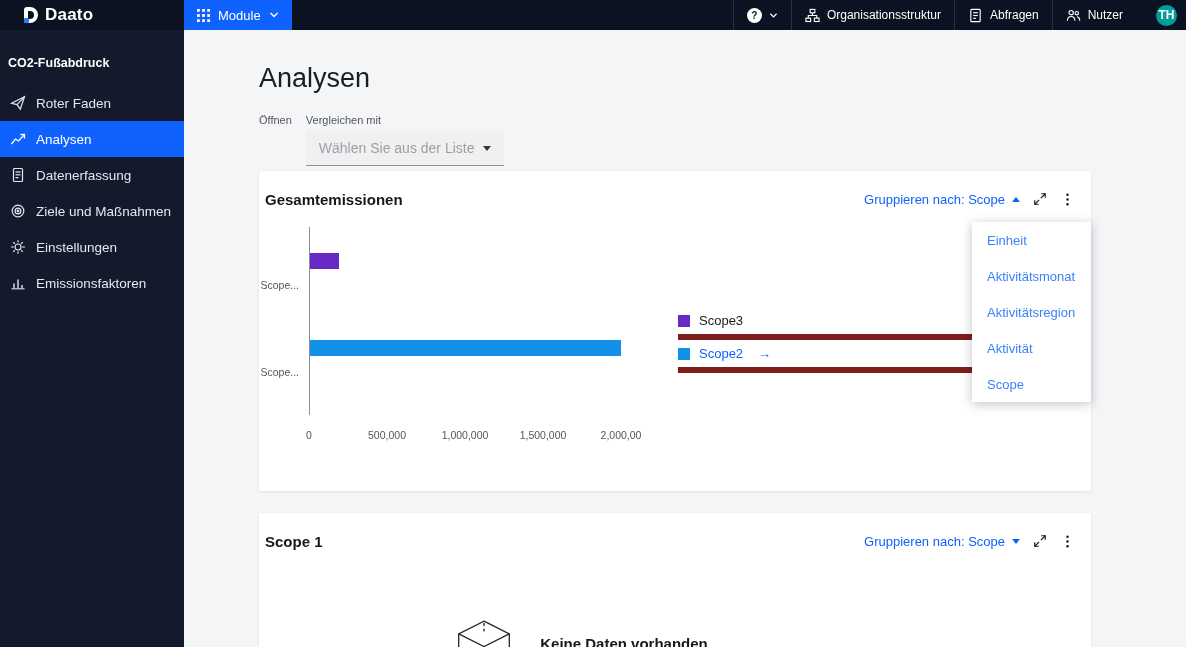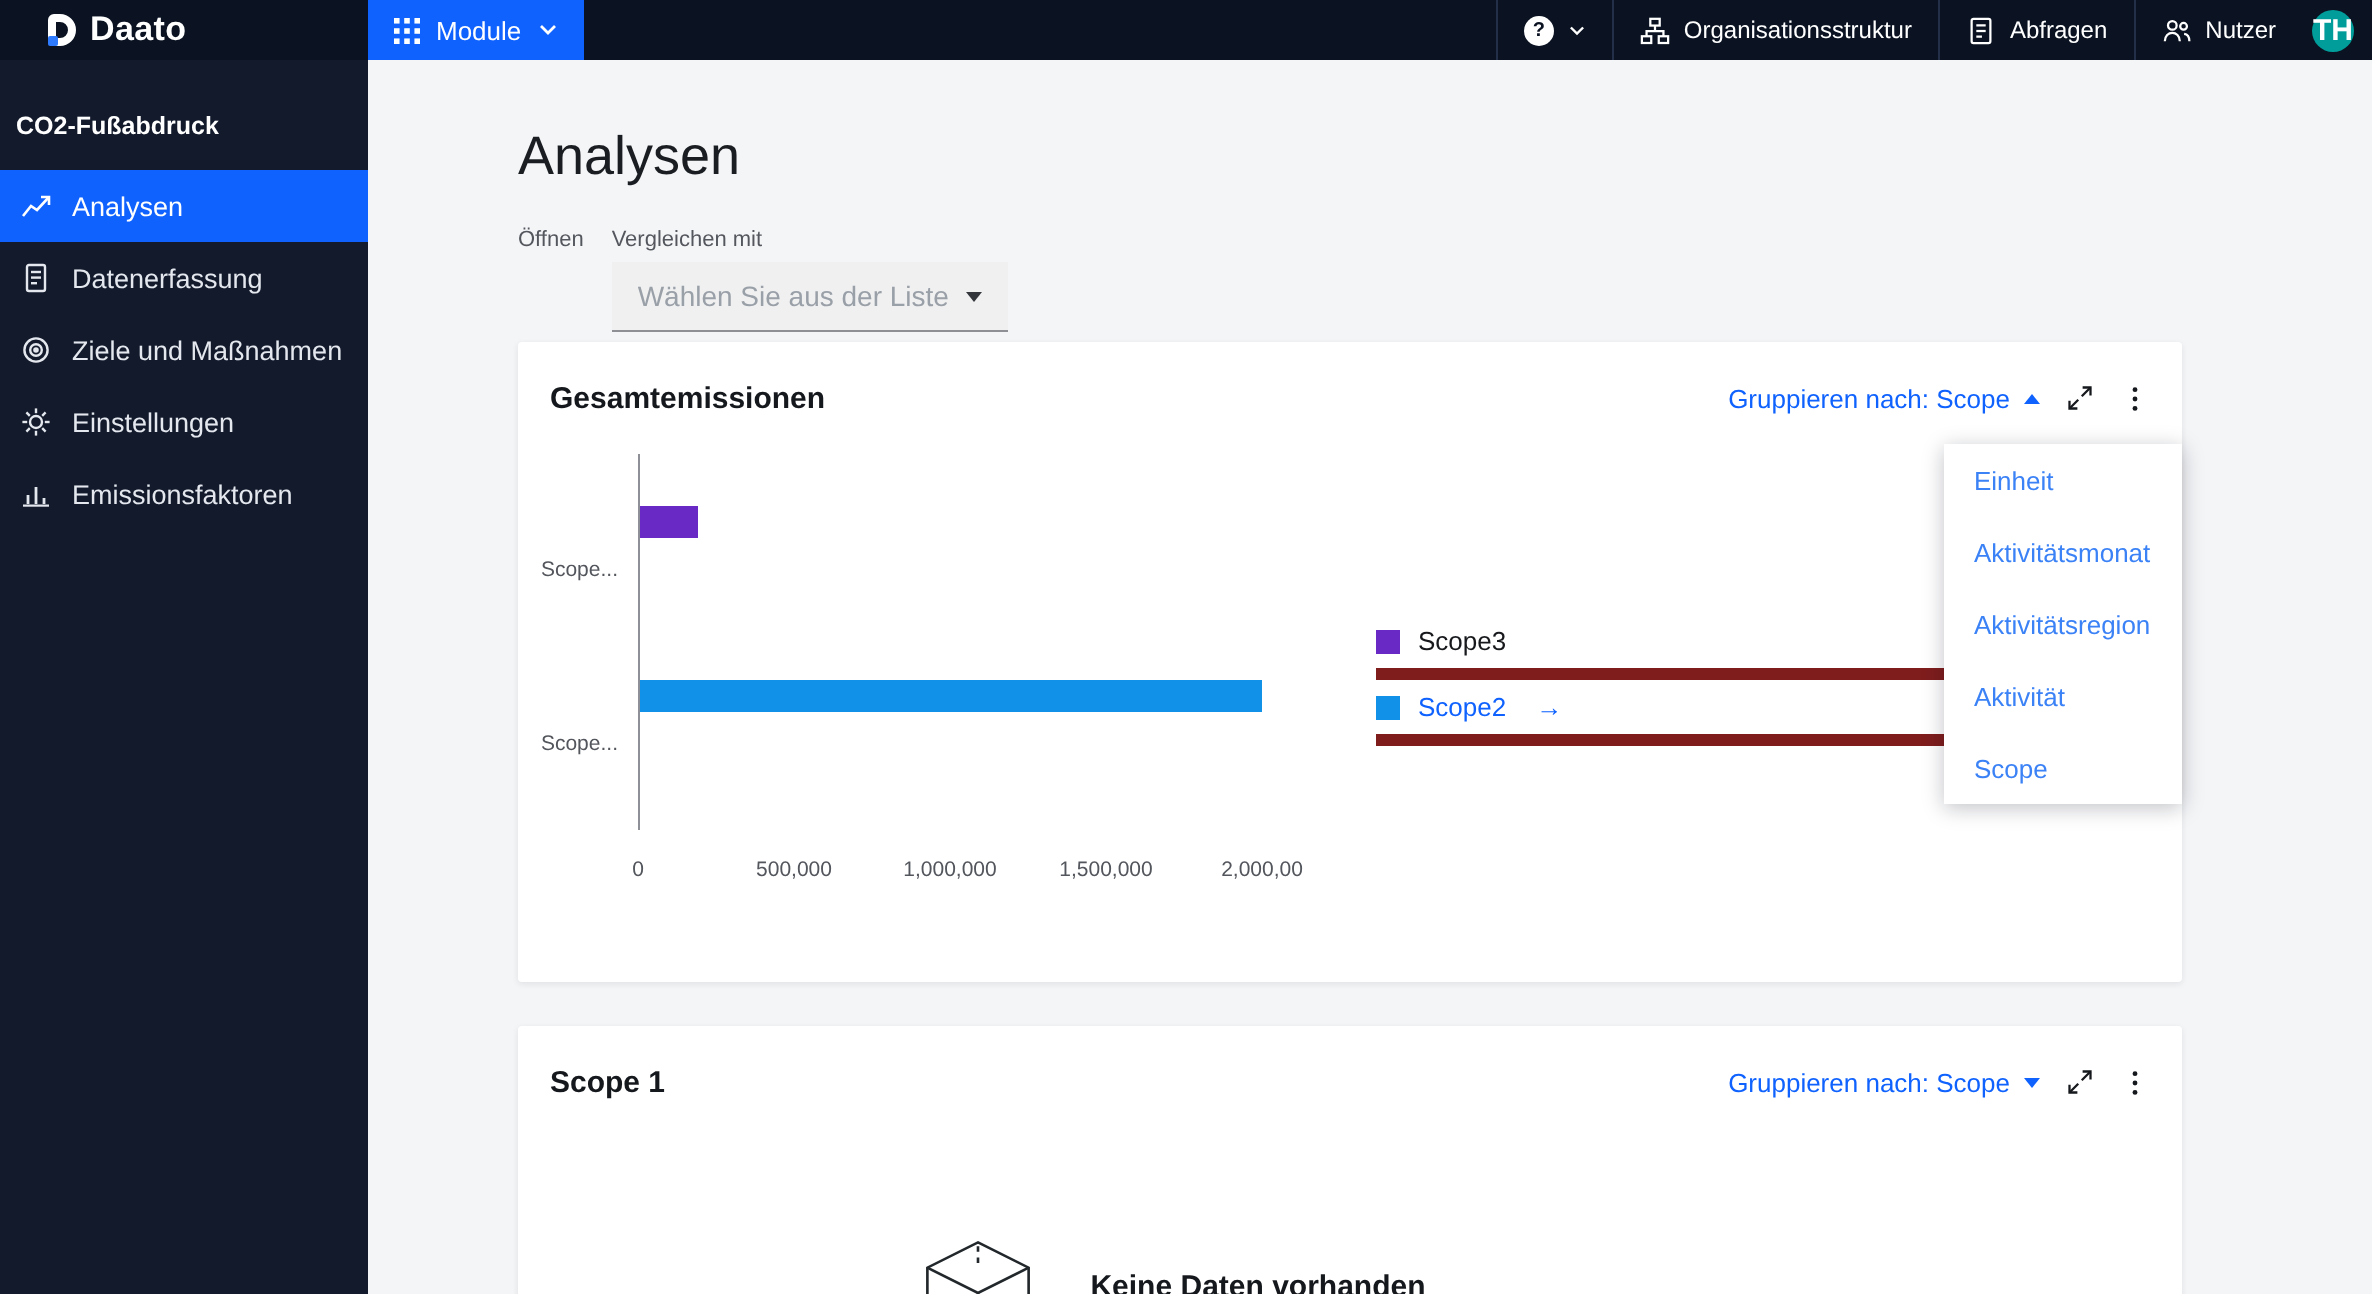--- a/index.html
+++ b/index.html
@@ -10,42 +10,42 @@
   .topbar{position:absolute;top:0;left:0;right:0;height:30px;background:#0b1322;display:flex;align-items:stretch;color:#fff;z-index:30}
   .logo-area{width:184px;display:flex;align-items:center;gap:7px;padding-left:24px;cursor:pointer}
   .logo-d{width:14px;height:16px;border:4px solid #fff;border-radius:3px 8px 8px 3px;position:relative}
   .logo-d:after{content:"";position:absolute;left:-4px;bottom:-4px;width:5px;height:5px;background:#2f7bff;border-radius:1px}
   .logo-text{font-size:17px;font-weight:bold;letter-spacing:.2px}
   .module-btn{background:#0f62fe;display:flex;align-items:center;gap:8px;padding:0 13px;font-size:13px;cursor:pointer}
   .tb-spacer{flex:1}
   .tb-right{display:flex;align-items:stretch;font-size:12px}
   .tb-item{display:flex;align-items:center;gap:7px;padding:0 13px;border-left:1px solid #232e48;cursor:pointer;white-space:nowrap}
   .help-circle{width:15px;height:15px;border-radius:50%;background:#fff;color:#0b1322;font-size:10px;font-weight:bold;display:flex;align-items:center;justify-content:center}
-  .avatar{width:21px;height:21px;border-radius:50%;background:#009d9a;color:#fff;font-size:15px;font-weight:bold;display:flex;align-items:center;justify-content:center;align-self:center;margin:0 9px 0 5px;cursor:pointer}
+  .avatar{width:21px;height:21px;border-radius:50%;background:#009d9a;color:#fff;font-size:12px;font-weight:bold;display:flex;align-items:center;justify-content:center;align-self:center;margin:0 9px 0 20px;cursor:pointer}
 
   
   .sidebar{position:absolute;top:30px;left:0;width:184px;bottom:0;background:#121a2c;color:#e4e8ee}
   .side-title{font-size:12.5px;font-weight:bold;color:#fff;padding:26px 8px 0 8px;line-height:15px}
   .side-list{margin-top:14px}
   .side-item{height:36px;display:flex;align-items:center;gap:10px;padding-left:10px;font-size:13.5px;cursor:pointer}
   .side-item.active{background:#0f62fe;color:#fff}
   .side-item svg{flex:0 0 auto}
 
   
   .main{position:absolute;top:30px;left:184px;right:0;bottom:0;background:#f4f5f7;overflow:hidden}
   .content{padding-left:75px;width:907px}
   .page-title{font-size:27px;font-weight:400;color:#1a1d21;margin-top:33px;line-height:31px}
   .filters{display:flex;gap:14px;margin-top:20px}
   .filter-label{font-size:11px;color:#54575e;line-height:13px;margin-bottom:4px}
   .select{width:198px;height:35px;background:#f0f0f1;border-bottom:1px solid #8f9096;display:flex;align-items:center;justify-content:space-between;padding:0 13px;font-size:14px;cursor:pointer}
   .select .val{white-space:nowrap;overflow:hidden}
   .select.placeholder .val{color:#9aa0a8}
   .sel-caret{width:0;height:0;border-left:4.5px solid transparent;border-right:4.5px solid transparent;border-top:5px solid #33363b;flex:0 0 auto;margin-left:8px}
 
-  .card{width:832px;background:#fff;border-radius:2px;box-shadow:0 1px 3px rgba(23,29,41,.09);padding:16px 16px 0 16px;position:relative}
+  .card{width:832px;background:#fff;border-radius:2px;box-shadow:0 1px 3px rgba(23,29,41,.09);padding:16px 16px 0 6px;position:relative}
   .card1{margin-top:5px;height:320px}
   .card2{margin-top:22px;height:310px}
   .card-hd{display:flex;align-items:center;justify-content:space-between;height:24px}
   .card-title{font-size:15px;font-weight:bold;color:#15181c}
   .card-ctrl{display:flex;align-items:center;gap:13px}
   .groupby{display:flex;align-items:center;gap:7px;color:#0f62fe;font-size:13px;cursor:pointer}
   .caret-up{width:0;height:0;border-left:4px solid transparent;border-right:4px solid transparent;border-bottom:5px solid #0f62fe}
   .caret-down{width:0;height:0;border-left:4px solid transparent;border-right:4px solid transparent;border-top:5px solid #0f62fe}
   .icon-btn{cursor:pointer;display:flex;align-items:center}
 
@@ -138,20 +138,27 @@
         </svg>
       <span>Nutzer</span>
     </div>
     <div class="avatar">TH</div>
   </div>
 </div>
 
 <div class="sidebar">
   <div class="side-title">CO2-Fußabdruck</div>
   <div class="side-list">
+    <div class="side-item">
+      <svg width="16" height="16" viewBox="0 0 16 16" fill="none" stroke="currentColor" stroke-width="1.2">
+          <path d="M1.5 8.3 L14.5 1.8 L10.3 14.2 L7 9.6 Z"></path>
+          <path d="M7 9.6 L14.5 1.8"></path>
+        </svg>
+      <span>Roter Faden</span>
+    </div>
     <div class="side-item active">
       <svg width="16" height="16" viewBox="0 0 16 16" fill="none" stroke="currentColor" stroke-width="1.3">
           <polyline points="1.5,13 5.5,8 8.5,10 14.5,3.5"></polyline>
           <polyline points="10.5,3.5 14.5,3.5 14.5,7.5"></polyline>
         </svg>
       <span>Analysen</span>
     </div>
     <div class="side-item">
       <svg width="16" height="16" viewBox="0 0 16 16" fill="none" stroke="currentColor" stroke-width="1.2">
           <rect x="3.5" y="1.5" width="9" height="13" rx="1"></rect>

